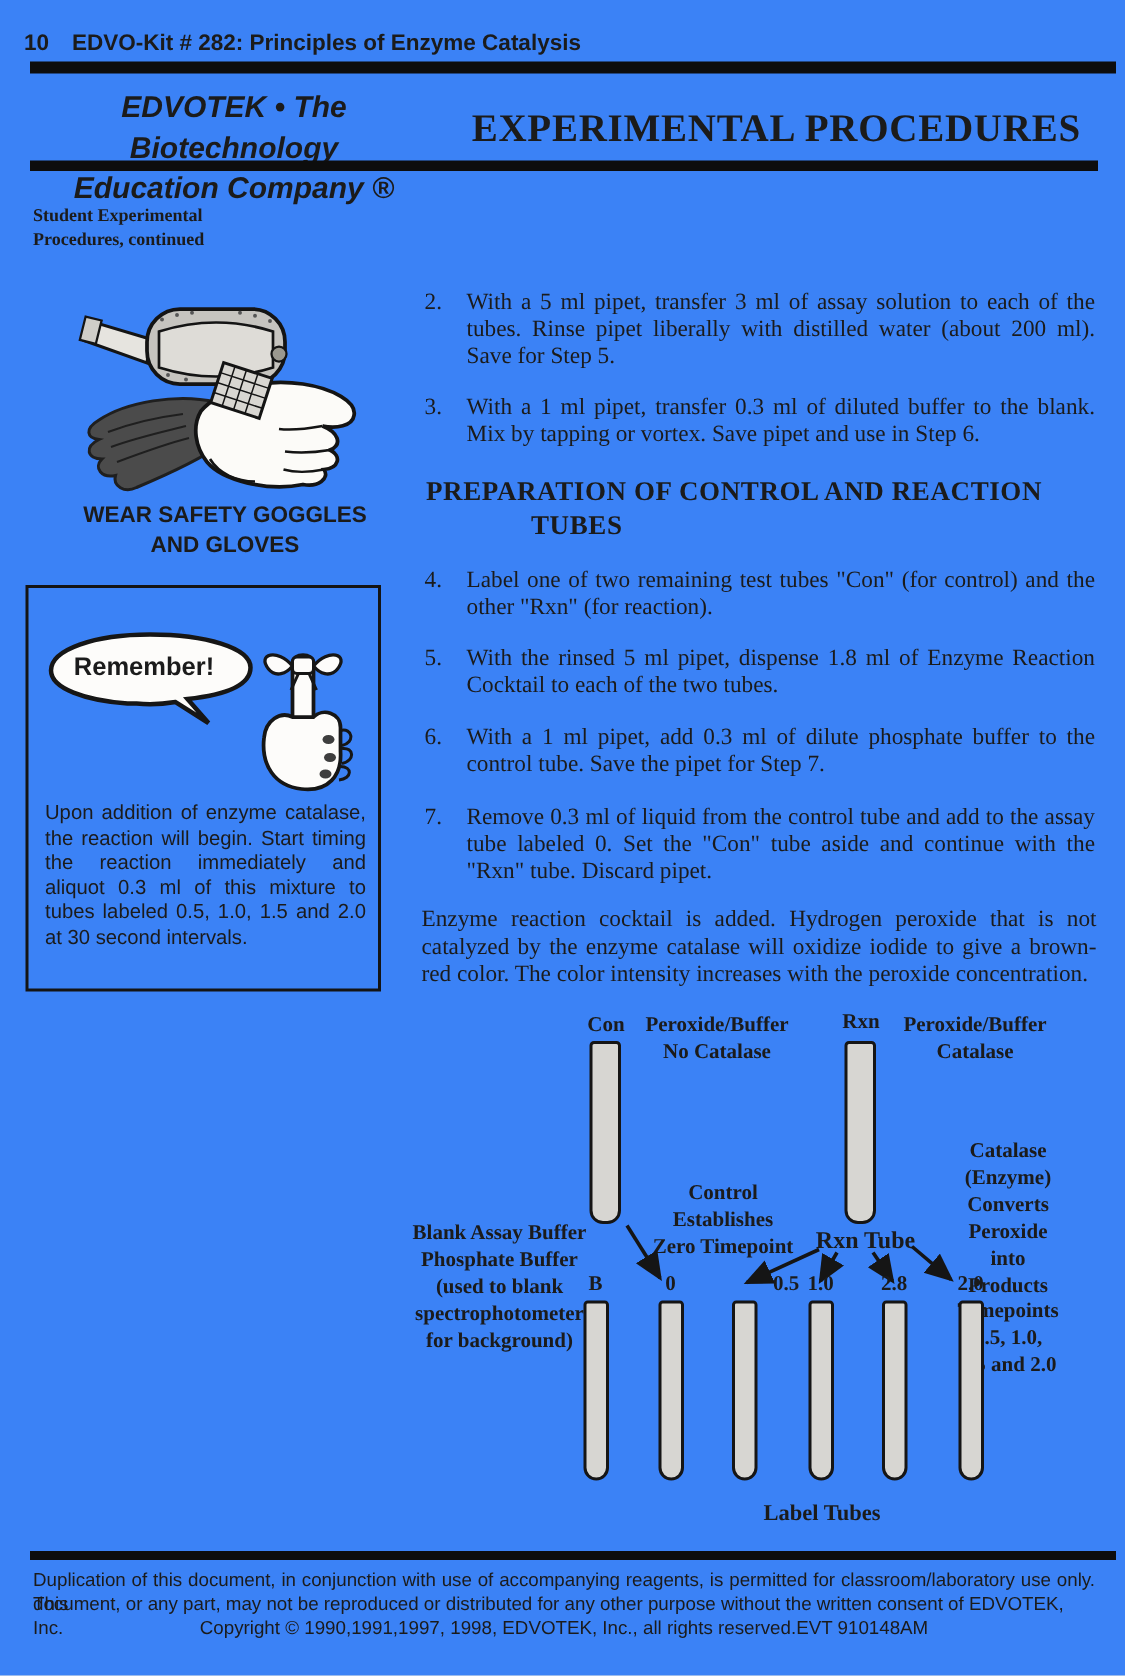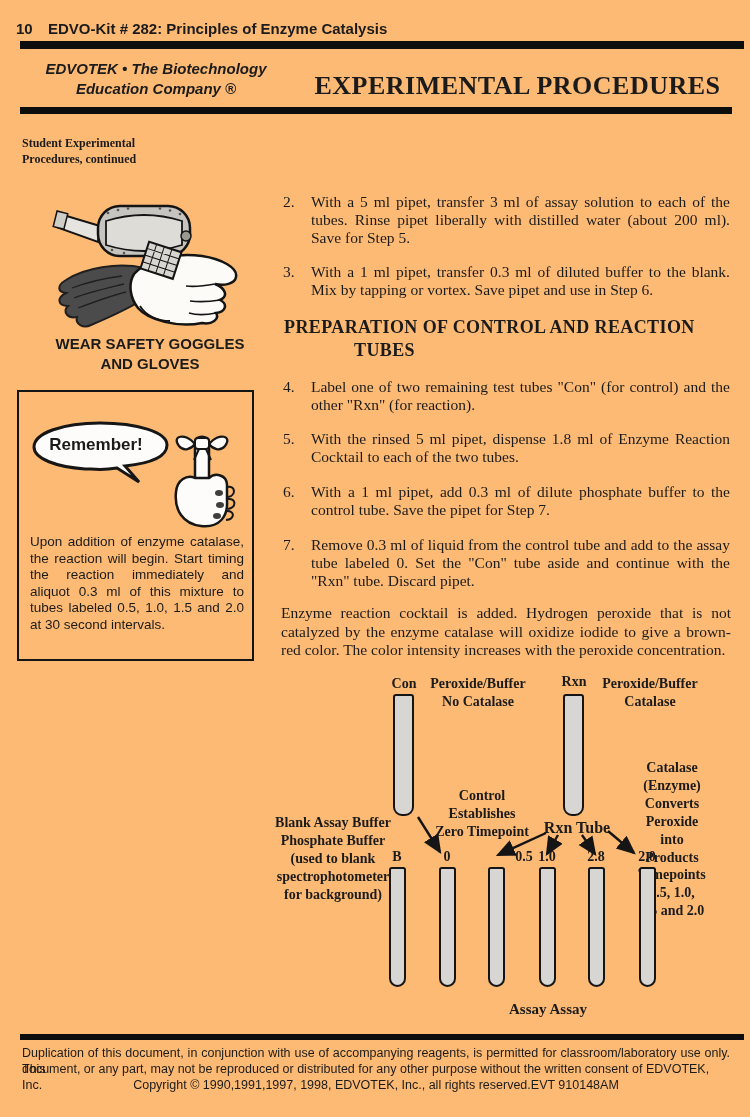--- a/index.html
+++ b/index.html
@@ -1,30 +1,30 @@
 <!DOCTYPE html>
 <html><head>
 <meta charset="utf-8">
 <style>
   * { margin:0; padding:0; box-sizing:border-box; }
   html,body { background:#e8e7e4; }
   #page {
     position:relative; width:750px; height:1117px;
-    background:#fdba74; color:#1b1b1b; overflow:hidden;
+    background:#3b82f6; color:#1b1b1b; overflow:hidden;
     font-family:"Liberation Serif", serif;
   }
   .abs { position:absolute; }
   .rule { background:#0d0d0d; }
   .sans { font-family:"Liberation Sans", sans-serif; }
   .serif { font-family:"Liberation Serif", serif; }
 
   
   .pagenum { font-weight:bold; font-size:15px; }
   .kittitle { font-weight:bold; font-size:15px; }
-  .brand { font-weight:bold; font-style:italic; font-size:15px; line-height:1.35; text-align:center; }
+  .brand { font-weight:bold; font-style:italic; font-size:20px; line-height:1.35; text-align:center; }
   .doctitle { font-weight:bold; font-size:26px; letter-spacing:0.5px; text-align:center; }
 
   
   .sideheading { font-weight:bold; font-size:12px; line-height:1.3; }
   .safety-caption { font-weight:bold; font-size:15px; line-height:1.3; text-align:center; }
   .rememberbox { border:2.5px solid #141414; }
   .remember-title { font-weight:bold; font-size:17px; text-align:center; }
   .remember-body { font-size:13.5px; line-height:16.5px; text-align:justify; }
 
   
@@ -205,21 +205,21 @@
     <div class="tubelabel" style="left:596px; top:849px;">2.8</div>
     <div class="tubelabel" style="left:647px; top:849px;">2.0</div>
 
     <div class="tube" style="left:389px; top:867px; width:17px; height:120px;"></div>
     <div class="tube" style="left:439px; top:867px; width:17px; height:120px;"></div>
     <div class="tube" style="left:488px; top:867px; width:17px; height:120px;"></div>
     <div class="tube" style="left:539px; top:867px; width:17px; height:120px;"></div>
     <div class="tube" style="left:588px; top:867px; width:17px; height:120px;"></div>
     <div class="tube" style="left:639px; top:867px; width:17px; height:120px;"></div>
 
-    <div class="dlabel" style="left:548px; top:1000px; font-size:15px;">Assay Assay</div>
+    <div class="dlabel" style="left:548px; top:1000px; font-size:15px;">Label Tubes</div>
   </div>
 
   <div class="abs rule" style="left:20px; top:1034px; width:724px; height:6px;"></div>
   <div class="abs sans footer-line jlast" style="left:22px; top:1046px; width:708px;">Duplication of this document, in conjunction with use of accompanying reagents, is permitted for classroom/laboratory use only.  This</div>
   <div class="abs sans footer-line" style="left:22px; top:1062px; width:708px;">document, or any part, may not be reproduced or distributed for any other purpose without the written consent of EDVOTEK, Inc.</div>
   <div class="abs sans footer-line footer-row" style="left:22px; top:1078px; width:708px;">
     <span>Copyright © 1990,1991,1997, 1998, EDVOTEK, Inc., all rights reserved.</span>
     <span>EVT 910148AM</span>
   </div>
 

